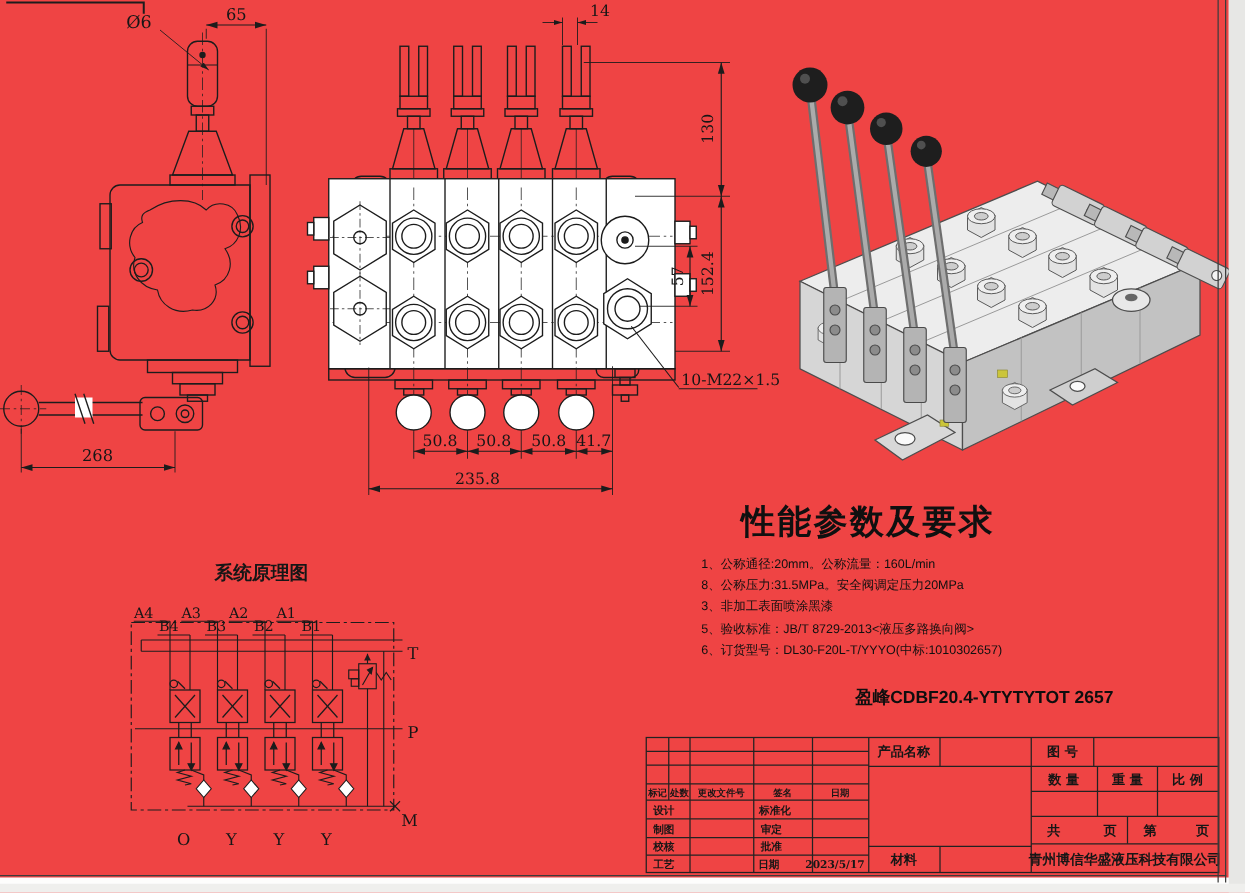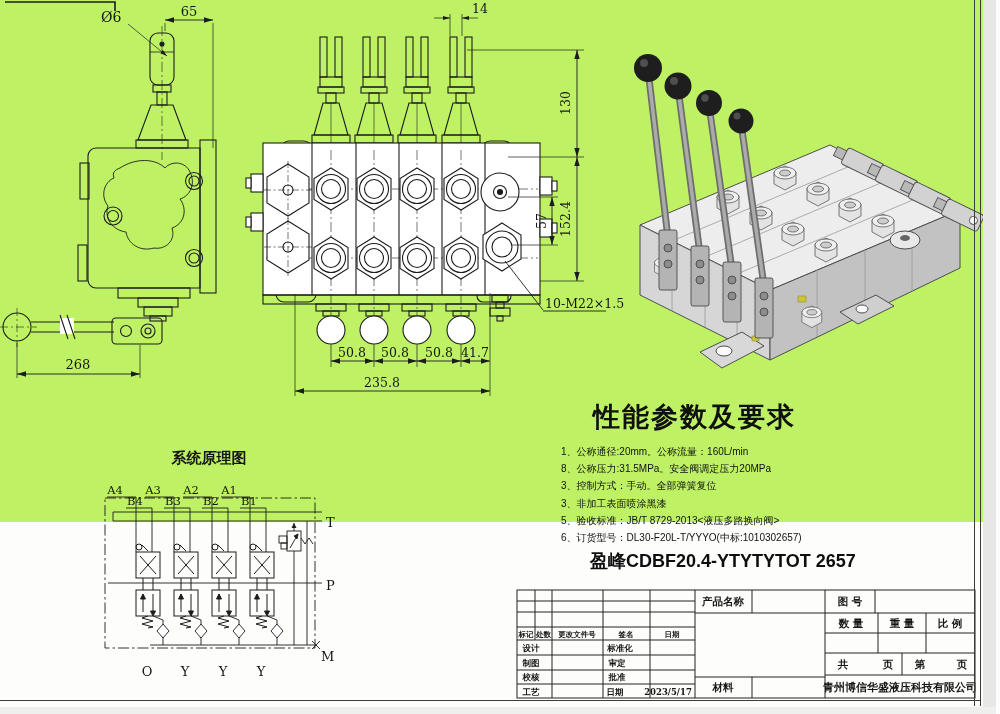--- a/index.html
+++ b/index.html
@@ -1,30 +1,30 @@
 <!DOCTYPE html>
 <html><head>
 <meta charset="utf-8">
 <style>
   html,body{margin:0;padding:0;}
   body{width:1000px;height:714px;position:relative;background:#fdfdfc;
        font-family:"Liberation Sans",sans-serif;overflow:hidden;}
-  .sheet{position:absolute;left:0;top:0;width:983px;height:522px;background:#bef264;}
+  .sheet{position:absolute;left:0;top:0;width:983px;height:702px;background:#ef4444;}
   .vframe{position:absolute;width:1px;background:#3c3c3c;}
   .hframe{position:absolute;height:1px;background:#3c3c3c;}
   .margin-strip{position:absolute;}
   svg{position:absolute;overflow:visible;}
   svg text{font-family:"DejaVu Serif","Liberation Serif",serif;fill:#161616;}
   .cjk{font-family:"Liberation Sans",sans-serif;font-weight:bold;}
   .specs-title{position:absolute;left:593px;top:399px;font-size:27px;font-weight:bold;
                letter-spacing:2px;color:#101010;}
   .specs-list{position:absolute;left:561px;top:443px;width:412px;color:#101010;}
   .specs-list div{font-size:10px;line-height:17.2px;white-space:nowrap;}
-  .model-code{position:absolute;left:590px;top:549px;width:395px;text-align:left;
-              font-size:18px;font-weight:bold;color:#0e0e0e;white-space:nowrap;}
+  .model-code{position:absolute;left:590px;top:549px;width:395px;text-align:center;
+              font-size:14px;font-weight:bold;color:#0e0e0e;white-space:nowrap;}
 </style>
 </head>
 <body>
 
 <div class="sheet">
 
   <svg style="left:0;top:0" width="250" height="400" viewBox="0 0 250 400">
     <defs>
       <marker id="ar" markerWidth="11" markerHeight="8" refX="10" refY="4" orient="auto-start-reverse">
           <path d="M0,1 L10,4 L0,7 z" fill="#1c1c1c"></path>
@@ -438,21 +438,20 @@
       <text x="185" y="676" font-size="13" text-anchor="middle">Y</text>
       <text x="223" y="676" font-size="13" text-anchor="middle">Y</text>
       <text x="261" y="676" font-size="13" text-anchor="middle">Y</text>
     </g>
   </svg>
 
   <div class="specs-title">性能参数及要求</div>
   <div class="specs-list">
     <div>1、公称通径:20mm。公称流量：160L/min</div>
     <div>8、公称压力:31.5MPa。安全阀调定压力20MPa</div>
-    <div>3、控制方式：手动。全部弹簧复位</div>
     <div>3、非加工表面喷涂黑漆</div>
     <div>5、验收标准：JB/T 8729-2013&lt;液压多路换向阀&gt;</div>
     <div>6、订货型号：DL30-F20L-T/YYYO(中标:1010302657)</div>
   </div>
   <div class="model-code">盈峰CDBF20.4-YTYTYTOT 2657</div>
 
   <svg style="left:510;top:585" width="470" height="118" viewBox="510 585 470 118">
     <g stroke="#222" stroke-width="1" fill="none">
       <rect x="517" y="590" width="458" height="108"></rect>
 

